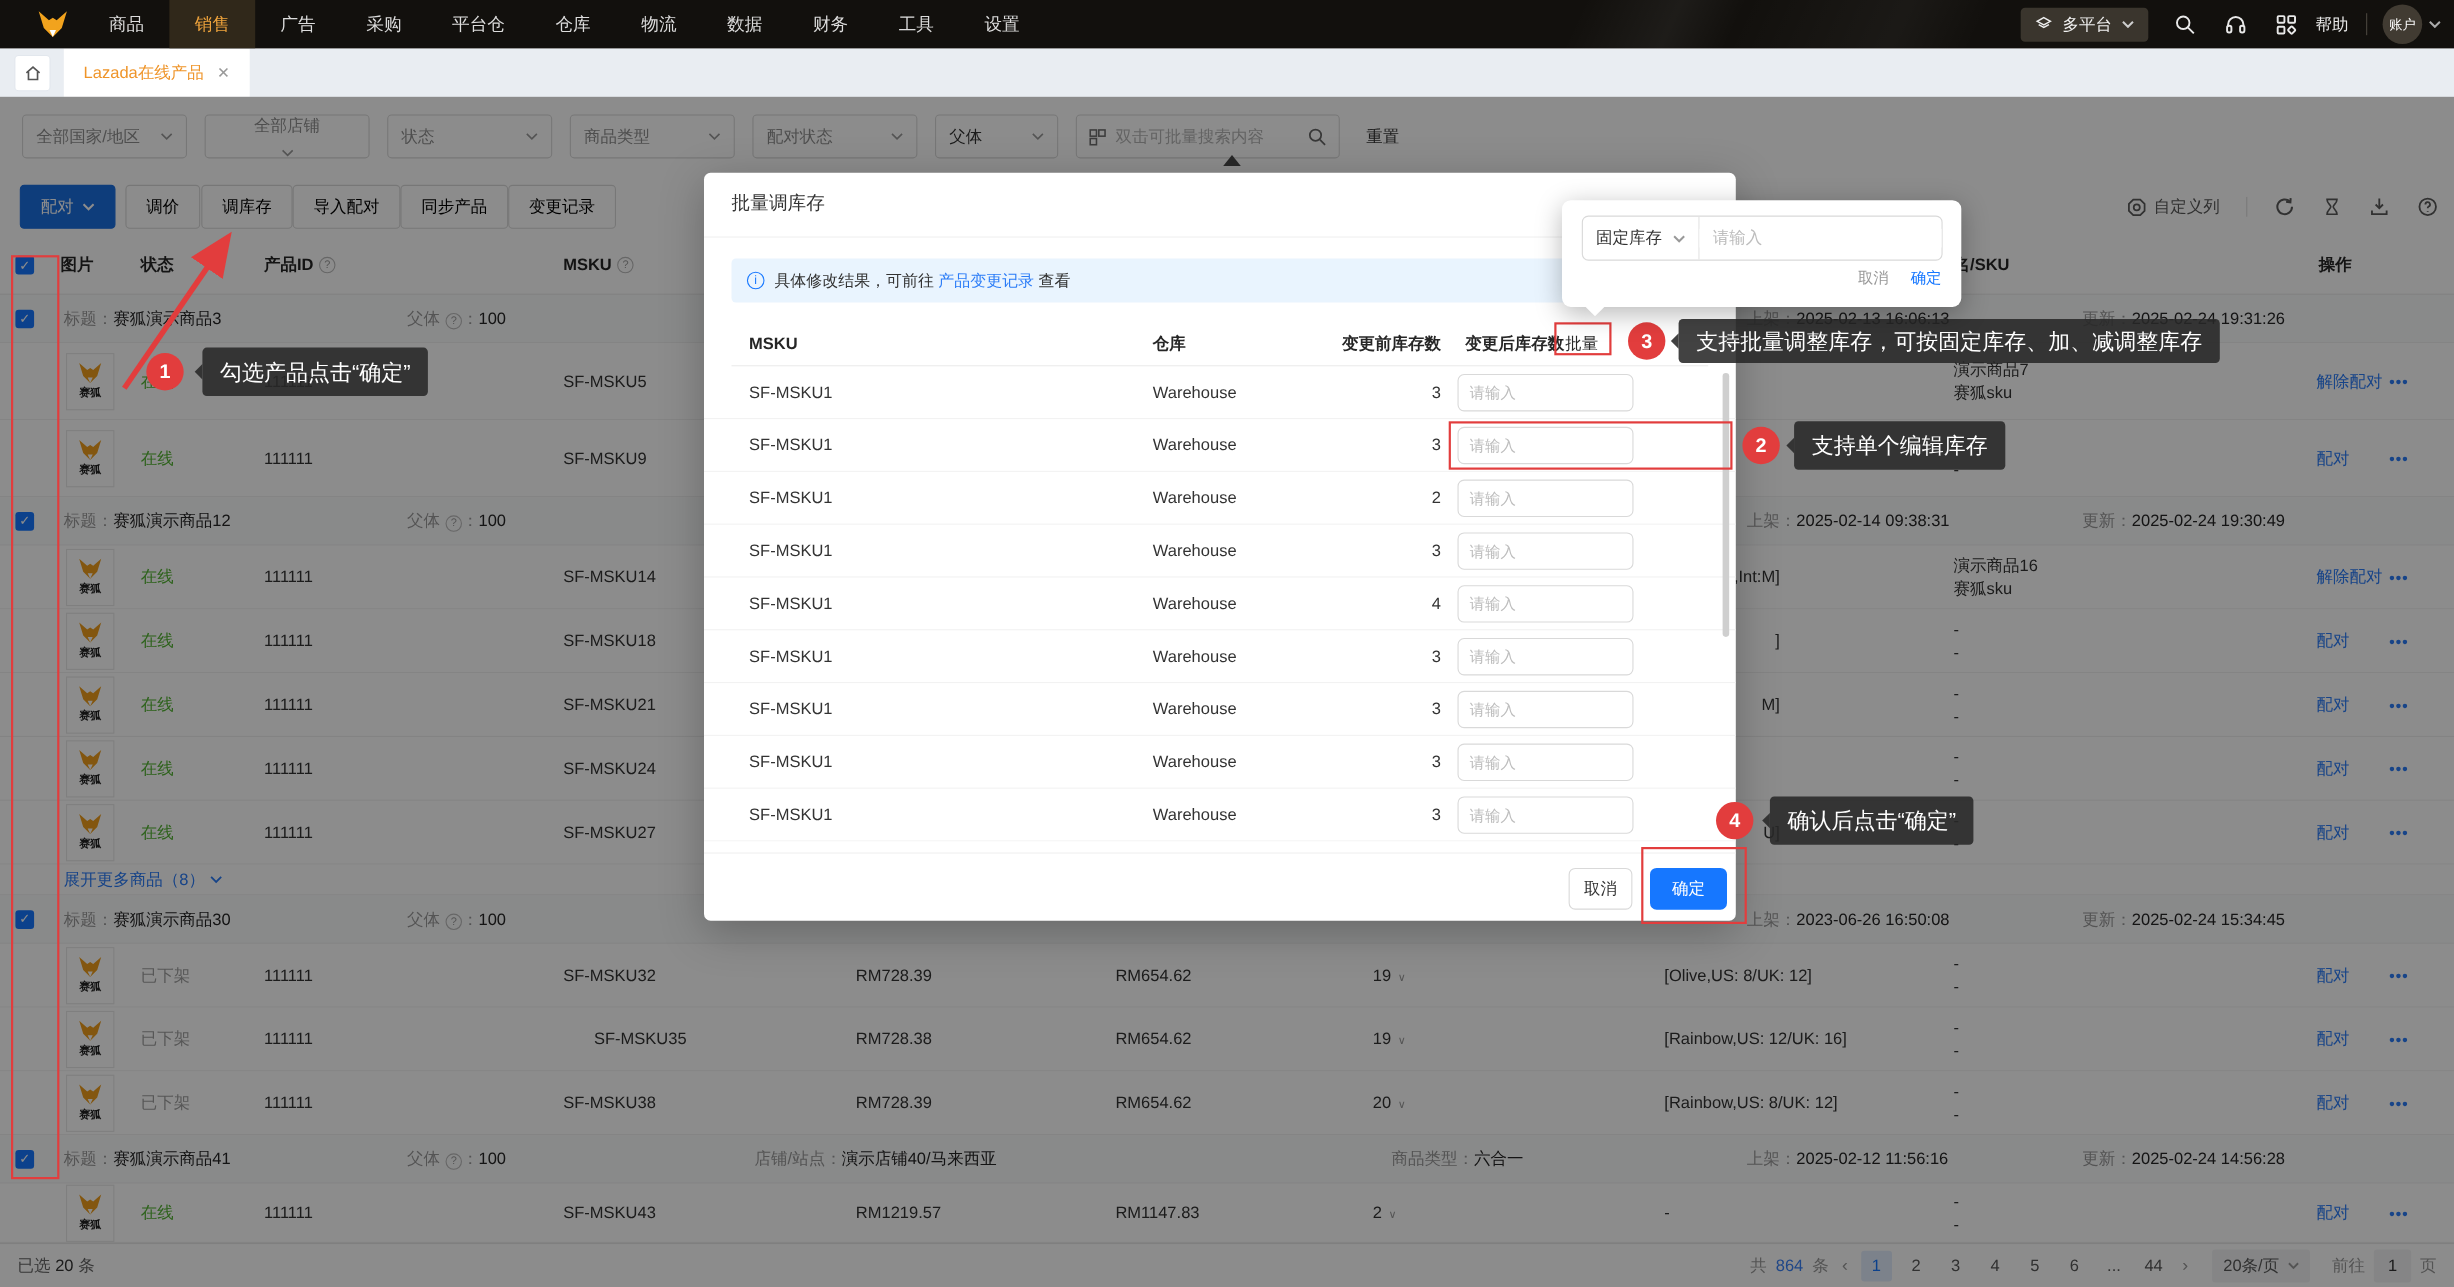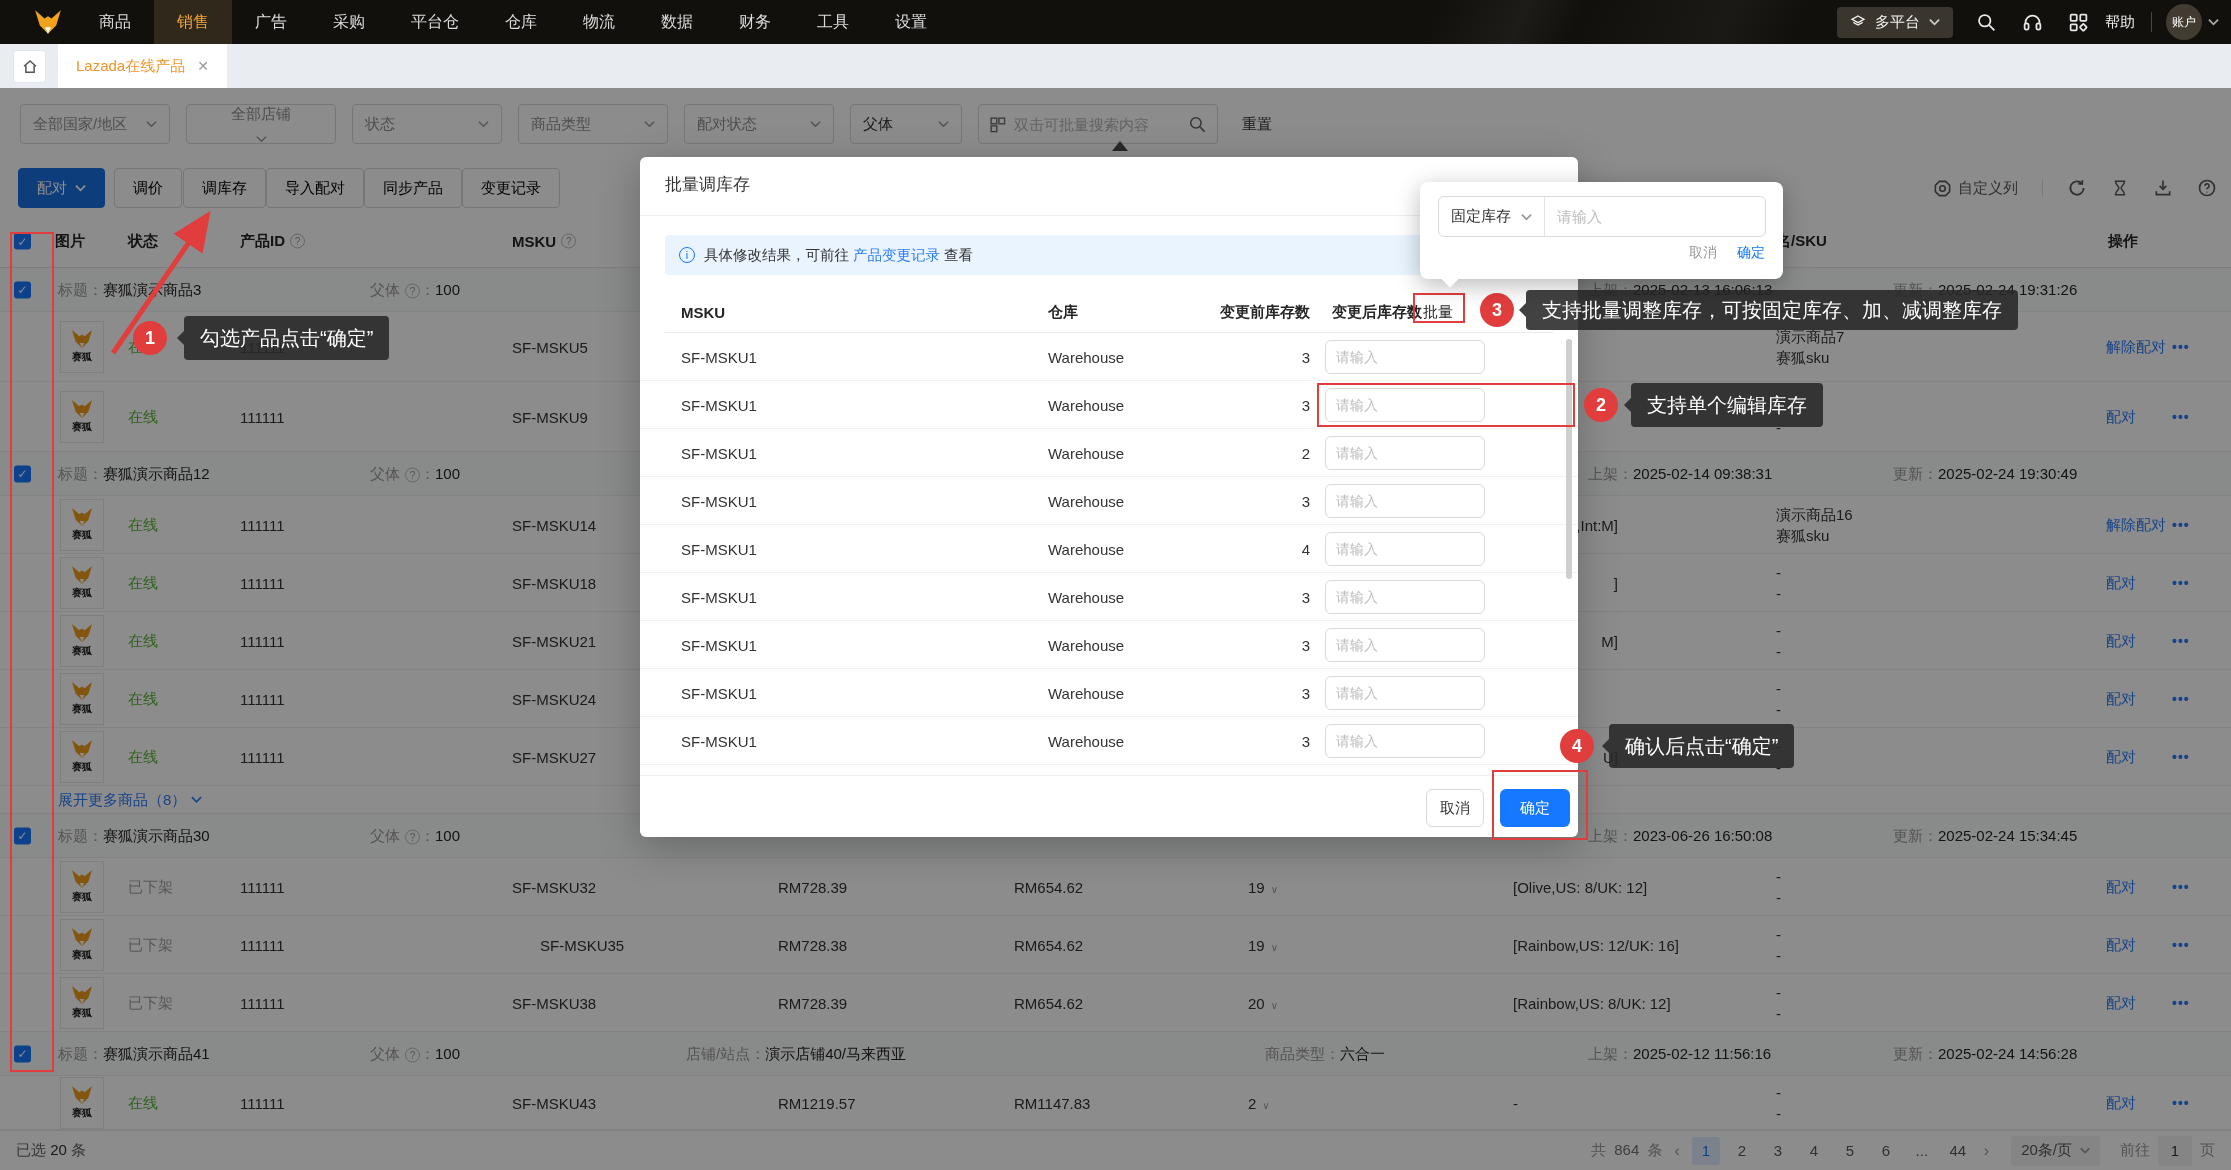--- a/index.html
+++ b/index.html
@@ -605,21 +605,21 @@
 
   <div class="bottombar">
     <span>
       <span>已选</span>
       <span style="color:#333;">20</span>
       <span>条</span>
     </span>
     <div class="pager">
       <span>
         <span class="lab">共</span>
-        <span style="color:#737373;margin:0 4px;">864</span>
+        <span style="color:#3b82f6;margin:0 4px;">864</span>
         <span class="lab">条</span>
       </span>
       <span class="parrow">‹</span>
       <span id="pages" style="display: flex; gap: 8px;">
           <span class="pnum active">1</span>
           <span class="pnum">2</span>
           <span class="pnum">3</span>
           <span class="pnum">4</span>
           <span class="pnum">5</span>
           <span class="pnum">6</span>

